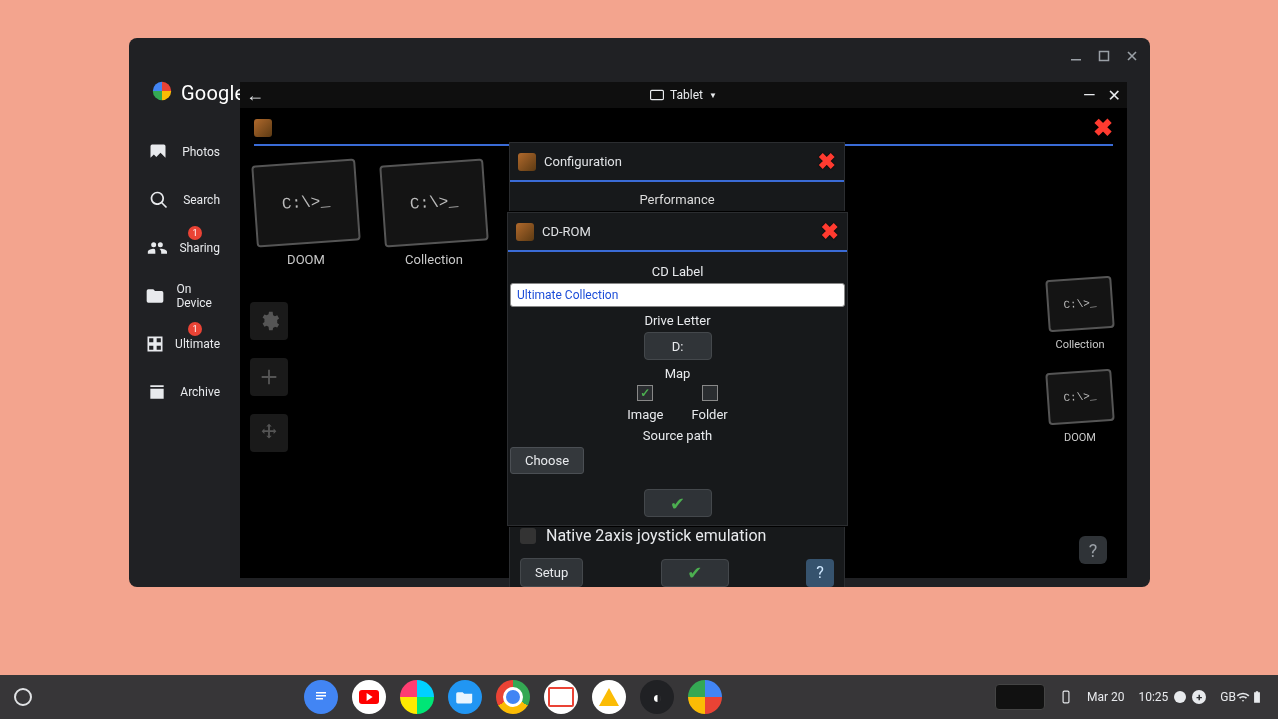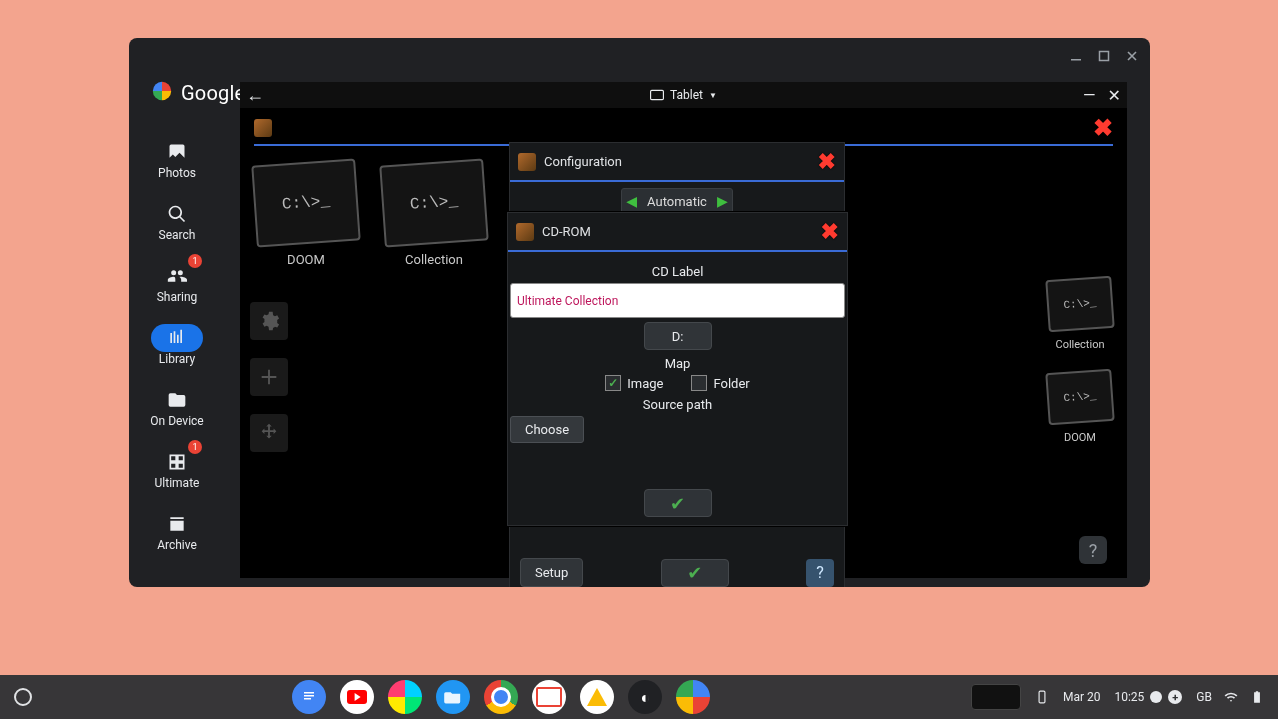--- a/index.html
+++ b/index.html
@@ -8,21 +8,21 @@
 
 .chrome-window { position: absolute; left: 129px; top: 38px; width: 1021px; height: 549px; background: #202124; border-radius: 8px; overflow: hidden; }
 .chrome-titlebar { position: absolute; right: 6px; top: 6px; display: flex; gap: 4px; }
 .chrome-titlebar .win-btn { width: 24px; height: 24px; display: flex; align-items: center; justify-content: center; color: #9aa0a6; font-size: 14px; cursor: pointer; }
 
 
 .gp-header { position: absolute; left: 22px; top: 42px; display: flex; align-items: center; gap: 8px; color: #fff; }
 .gp-brand { font-size: 20px; font-weight: 400; letter-spacing: 0.2px; }
 
 .gp-sidebar { position: absolute; left: 0; top: 80px; width: 96px; display: flex; flex-direction: column; align-items: center; gap: 8px; padding-top: 14px; }
-.gp-nav { width: 86px; display: flex; flex-direction: column; align-items: center; gap: 0; padding: 6px 0; border-radius: 20px; color: #e8eaed; cursor: pointer; position: relative; }
+.gp-nav { width: 86px; display: flex; flex-direction: row; align-items: center; gap: 0; padding: 6px 0; border-radius: 20px; color: #e8eaed; cursor: pointer; position: relative; }
 .gp-nav.active { }
 .gp-nav .pill { width: 52px; height: 28px; display: flex; align-items: center; justify-content: center; border-radius: 14px; }
 .gp-nav.active .pill { background: #1a73e8; }
 .gp-nav svg { width: 20px; height: 20px; fill: #e8eaed; }
 .gp-nav .label { font-size: 12px; color: #e8eaed; }
 .badge { position: absolute; top: -2px; right: 18px; background: #ea4335; color: #fff; border-radius: 50%; width: 14px; height: 14px; font-size: 9px; display: flex; align-items: center; justify-content: center; }
 
 
 .android-panel { position: absolute; left: 111px; top: 44px; width: 887px; height: 496px; background: #0f0f0f; }
 .android-bar { position: absolute; top: 0; left: 0; right: 0; height: 26px; display: flex; align-items: center; justify-content: space-between; padding: 0 6px; }
@@ -69,24 +69,24 @@
 .ok-btn .check { color: #4caf50; font-size: 18px; }
 .help-btn { width: 28px; height: 28px; background: #36536e; border-radius: 4px; display: flex; align-items: center; justify-content: center; color: #cfe8ff; font-size: 16px; cursor: pointer; }
 
 .perf-row { display:flex; align-items:center; justify-content:center; gap:10px; background:#2b2f33; border:1px solid #3a3e42; width: 112px; margin: 0 auto 6px; padding:4px 6px; border-radius:3px; }
 .perf-arrow { color:#3fbf3f; font-size:14px; }
 
 
 .cdrom-modal { left: 267px; top: 104px; width: 341px; height: 314px; z-index: 5; box-shadow: 0 0 0 1px #000; }
 .cd-body { padding: 6px 2px; font-size: 13px; }
 .fld-label { text-align: center; margin: 6px 0 4px; color: #e8eaed; }
-.cd-input { width: 100%; height: 35px; background: #fff; border: 1px solid #888; border-radius: 3px; color: #be185d; font-size: 12px; padding: 2px 6px; }
+.cd-input { width: 100%; height: 24px; background: #fff; border: 1px solid #888; border-radius: 3px; color: #1d4ed8; font-size: 12px; padding: 2px 6px; }
 .cd-letter { width: 68px; height: 28px; margin: 4px auto; background: #303438; border: 1px solid #44484c; border-radius: 4px; display: flex; align-items: center; justify-content: center; font-size: 13px; cursor: pointer; }
 .chk-row { display: flex; gap: 28px; justify-content: center; align-items: center; margin: 4px 0; }
-.chk { display: flex; align-items: center; gap: 6px; cursor: pointer; }
+.chk { display: flex; align-items: center; gap: 6px; cursor: pointer; flex-direction: column; }
 .chk .box { width: 16px; height: 16px; border: 1px solid #888; background: #2a2d30; display: flex; align-items: center; justify-content: center; }
 .chk .box.checked::after { content: '✓'; color: #4caf50; font-size: 12px; font-weight: bold; }
 .choose-row { display: flex; flex-direction: column; gap: 20px; margin-top: 4px; }
 .choose-btn { align-self: flex-start; padding: 5px 14px; background: #34383c; border: 1px solid #4b4f54; border-radius: 3px; cursor: pointer; font-size: 13px; }
 .path-field { width: 100%; height: 22px; background: #555a5f; border: 1px solid #3d4145; border-radius: 3px; color: #e2e4e7; font-size: 12px; padding: 2px 6px; }
 .cd-foot { position: absolute; left: 0; right: 0; bottom: 8px; display: flex; justify-content: center; }
 
 
 .lib-help { position: absolute; right: 20px; bottom: 14px; width: 28px; height: 28px; background: #2f3337; border-radius: 6px; display: flex; align-items: center; justify-content: center; color: #9aa0a6; font-size: 18px; cursor: pointer; }
 
@@ -105,21 +105,21 @@
 .app-icon.gmail { background:#fff; }
 .app-icon.gmail::before { content:''; position:absolute; width:22px; height:16px; border:2px solid #ea4335; border-radius:2px; }
 .app-icon.drive { background:#fff; }
 .app-icon.drive::before { content:''; position:absolute; width:0; height:0; border-left:10px solid transparent; border-right:10px solid transparent; border-bottom:18px solid #fbbc05; }
 .app-icon.docs { background:#4285f4; }
 .app-icon.other1 { background:#202124; }
 .app-icon.other2 { background: conic-gradient(#4285f4 0 90deg,#ea4335 90deg 180deg,#fbbc05 180deg 270deg,#34a853 270deg 360deg); }
 .shelf .status { display: flex; align-items: center; gap: 14px; color: #e8eaed; font-size: 12px; }
 .shelf .thumb { width: 50px; height: 26px; background: #111; border: 1px solid #444; border-radius: 4px; }
 .status-icon { width: 14px; height: 14px; fill: #e8eaed; }
-.shelf .group { display: inline-flex; align-items: center; gap: 12px; }
+.shelf .group { display: inline-flex; align-items: center; gap: 0; }
 .shelf .mic { width:12px; height:12px; border-radius:50%; background:#e8eaed; }
 .shelf .pill { display:inline-flex; align-items:center; gap:6px; }
 </style>
 </head>
 <body>
 
 <div class="chrome-window">
   <div class="chrome-titlebar">
     <div class="win-btn">
         <svg width="12" height="12" viewBox="0 0 12 12">
@@ -167,28 +167,20 @@
     </div>
     <div class="gp-nav">
       <div class="badge">1</div>
       <div class="pill">
           <svg viewBox="0 0 24 24">
             <path d="M16 11a3 3 0 1 0-3-3 3 3 0 0 0 3 3zM8 11a3 3 0 1 0-3-3 3 3 0 0 0 3 3zm0 2c-2.3 0-7 1.2-7 3.5V19h9v-2.5C10 15.1 10 13 8 13zm8 0c-.3 0-.6 0-1 .1 1.2.9 2 2 2 3.4V19h7v-2.5c0-2.3-4.7-3.5-7-3.5z"></path>
           </svg>
         </div>
       <span class="label">Sharing</span>
     </div>
-    <div class="gp-nav active">
-      <div class="pill">
-          <svg viewBox="0 0 24 24">
-            <path d="M4 6h2v12H4zM8 4h2v14H8zM12 8h2v10h-2zM16 2h2v16h-2z"></path>
-          </svg>
-        </div>
-      <span class="label">Library</span>
-    </div>
     <div class="gp-nav">
       <div class="pill">
           <svg viewBox="0 0 24 24">
             <path d="M10 4H4a2 2 0 0 0-2 2v12a2 2 0 0 0 2 2h16a2 2 0 0 0 2-2V8a2 2 0 0 0-2-2h-8l-2-2z"></path>
           </svg>
         </div>
       <span class="label">On Device</span>
     </div>
     <div class="gp-nav">
       <div class="badge">1</div>
@@ -281,47 +273,55 @@
 
       <div class="modal config-modal">
         <div class="m-titlebar">
           <span class="ttl">
               <span class="dragon-ico"></span>
               <span>Configuration</span>
             </span>
           <span class="c-red">✖</span>
         </div>
         <div class="config-body">
+          <div class="cfg-label">Performance</div>
           <div class="perf-row">
             <span class="perf-arrow">◀</span>
             <span>Automatic</span>
             <span class="perf-arrow">▶</span>
           </div>
         </div>
 
+        <div style="position:absolute; left:10px; right:10px; bottom:46px;">
+          <div class="cfg-row" style="justify-content:flex-start;">
+            <span class="dragon-ico" style="width:16px;height:16px;background:#333;"></span>
+            <span>Native 2axis joystick emulation</span>
+          </div>
+        </div>
         <div class="cfg-foot">
           <span class="setup">Setup</span>
           <span class="ok-btn">
               <span class="check">✔</span>
             </span>
           <span class="help-btn">?</span>
         </div>
       </div>
 
       <div class="modal cdrom-modal">
         <div class="m-titlebar">
           <span class="ttl">
               <span class="dragon-ico"></span>
               <span>CD-ROM</span>
             </span>
           <span class="c-red">✖</span>
         </div>
         <div class="cd-body">
           <div class="fld-label">CD Label</div>
           <input class="cd-input" value="Ultimate Collection" style="">
+          <div class="fld-label">Drive Letter</div>
           <div class="cd-letter">D:</div>
           <div class="fld-label">Map</div>
           <div class="chk-row">
             <label class="chk">
                 <span class="box checked"></span>
                 <span>Image</span>
               </label>
             <label class="chk">
                 <span class="box"></span>
                 <span>Folder</span>

